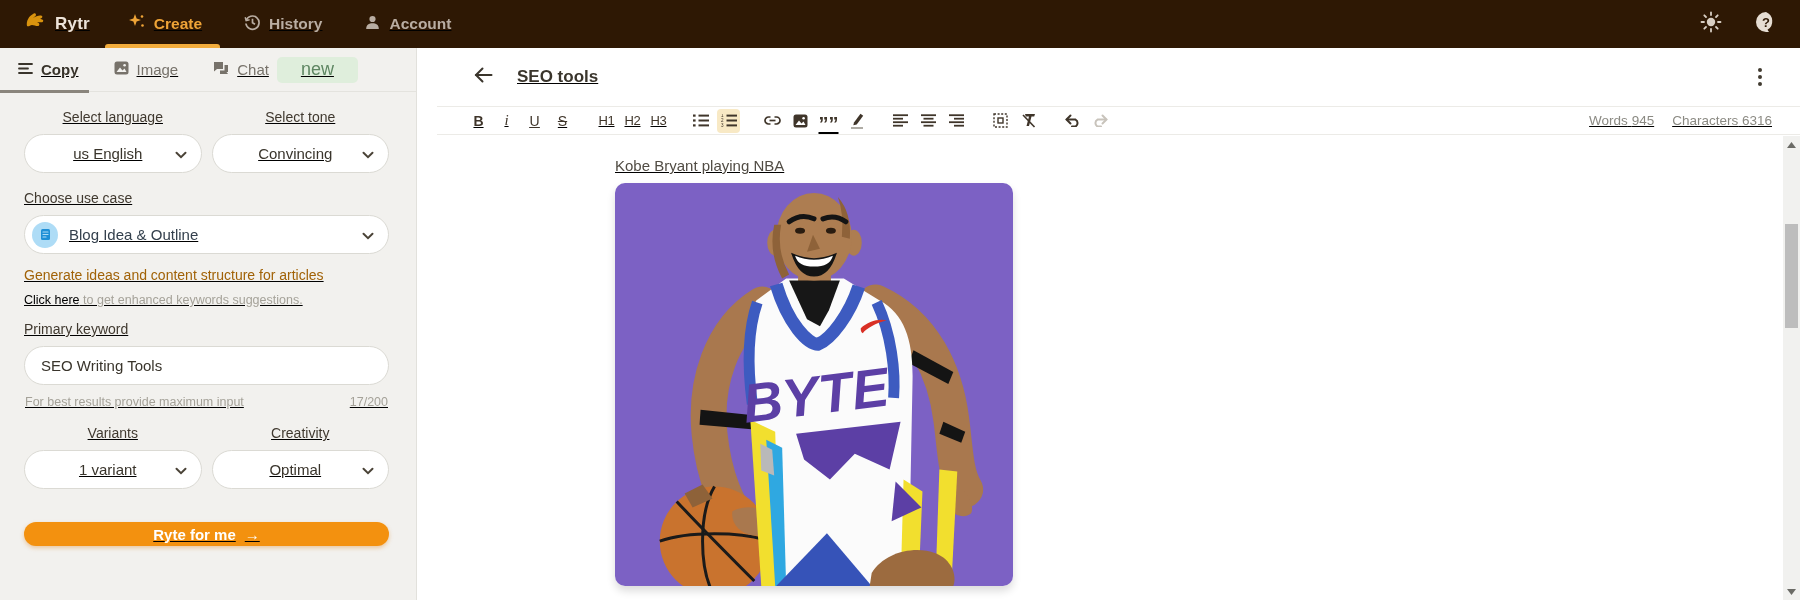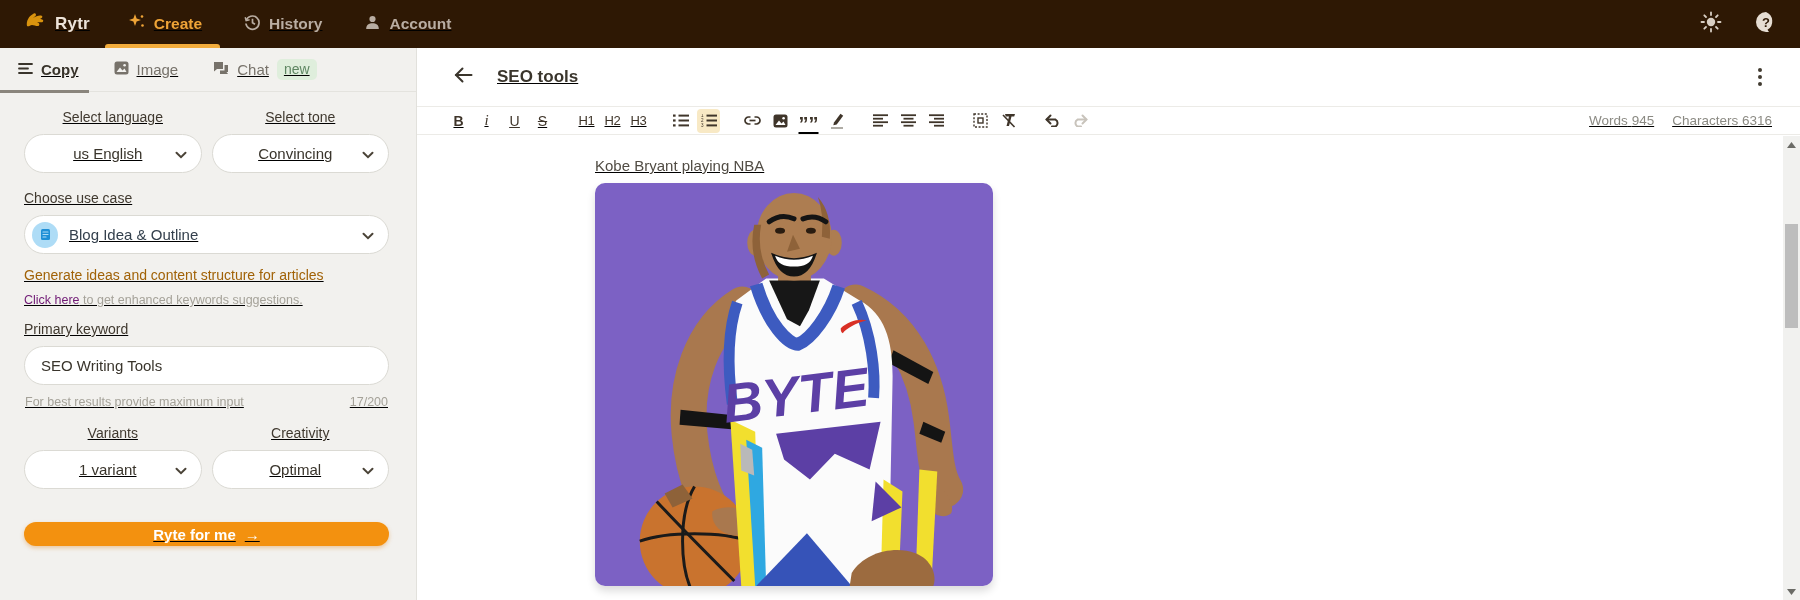--- a/index.html
+++ b/index.html
@@ -9,40 +9,40 @@
   
   .topbar { height:48px; background:#2E1804; display:flex; align-items:center; padding:0 22px 0 24px; flex-shrink:0; }
   .brand { display:flex; align-items:center; gap:9px; margin-right:38px; }
   .brand-label { color:#EDE3D9; font-size:17px; font-weight:bold; letter-spacing:.2px; }
   .nav-item { position:relative; height:48px; display:flex; align-items:center; gap:8px; margin-right:42px; color:#B9ADA2; font-size:15.5px; font-weight:bold; cursor:pointer; }
   .nav-item.active { color:#EFA437; }
   .nav-item.active::after { content:""; position:absolute; left:-23px; right:-18px; bottom:0; height:4px; background:#F2AC3C; border-radius:3px 3px 0 0; }
   .topbar-right { margin-left:auto; display:flex; align-items:center; gap:32px; }
 
   
-  .workspace { flex:1; display:flex; min-height:0; }
+  .workspace { flex:1; display:flex; min-height:0;gap:20px; }
 
   
   .sidebar { width:417px; background:#F2F1EE; border-right:1px solid #E2E1DC; display:flex; flex-direction:column; flex-shrink:0; }
   .side-tabs { height:44px; display:flex; align-items:center; padding:0 18px; border-bottom:1px solid #E4E3DE; flex-shrink:0; }
   .side-tab { position:relative; height:44px; display:flex; align-items:center; gap:8px; color:#77726A; font-size:15px; margin-right:35px; cursor:pointer; }
   .side-tab.active { color:#39342B; font-weight:bold; }
   .side-tab.active::after { content:""; position:absolute; left:-18px; right:-10px; bottom:-1px; height:3px; background:#8A857C; }
-  .badge-new { background:#DFEEDC; color:#5E8662; font-size:14px; padding:2px 7px 3px; border-radius:5px; }
+  .badge-new { background:#DFEEDC; color:#5E8662; font-size:18px; padding:2px 24px 3px; border-radius:5px; }
   .side-form { padding:17px 27px 0 24px; }
   .f-label { display:block; font-size:14px; color:#40392F; margin-bottom:9px; }
   .row2 { display:flex; gap:10px; margin-bottom:17px;text-align:center; }
   .col { flex:1; min-width:0; }
   .pill { height:39px; background:#fff; border:1px solid #DBDAD4; border-radius:20px; display:flex; align-items:center; padding:0 14px 0 16px; font-size:15px; color:#39342B; cursor:pointer; }
   .pill .val { flex:1; white-space:nowrap; overflow:hidden; }
   .usecase { padding-left:7px; }
   .uc-ic { width:26px; height:26px; border-radius:50%; background:#AEDCF6; display:flex; align-items:center; justify-content:center; margin-right:11px; flex-shrink:0; }
   .helper { font-size:14px; color:#a16207; margin-top:11px; line-height:1.5; }
   .linkline { font-size:12.5px; color:#A5A299; margin-top:7px; margin-bottom:14px; }
-  .linkline .lnk { color:#701a75; cursor:pointer; }
+  .linkline .lnk { color:#000000; cursor:pointer; }
   .kw-input { width:100%; height:39px; background:#fff; border:1px solid #DBDAD4; border-radius:20px; padding:0 16px; font-size:15px; color:#39342B; font-family:"Liberation Sans",sans-serif; outline:none; }
   .kw-help { display:flex; justify-content:space-between; font-size:12.5px; color:#A5A299; margin:10px 1px 16px; }
   .cta { width:100%; height:24px; margin-top:33px; background:#F3910F; border:none; border-radius:24px; color:#fff; font-size:15px; font-weight:bold; display:flex; align-items:center; justify-content:center; gap:9px; cursor:pointer; font-family:"Liberation Sans",sans-serif; box-shadow:0 2px 4px rgba(220,120,10,.35); }
 
   
   .main { flex:1; background:#fff; display:flex; flex-direction:column; position:relative; min-width:0; }
   .doc-header { height:59px; display:flex; align-items:center; padding:0 32px 0 37px; border-bottom:1px solid #ECEBE7; flex-shrink:0; }
   .doc-title { font-size:17px; font-weight:bold; color:#3A352C; margin-left:24px; }
   .kebab { margin-left:auto; display:flex; flex-direction:column; gap:3px; padding:4px 6px; cursor:pointer; }
   .kebab i { width:4px; height:4px; border-radius:50%; background:#413B31; }

